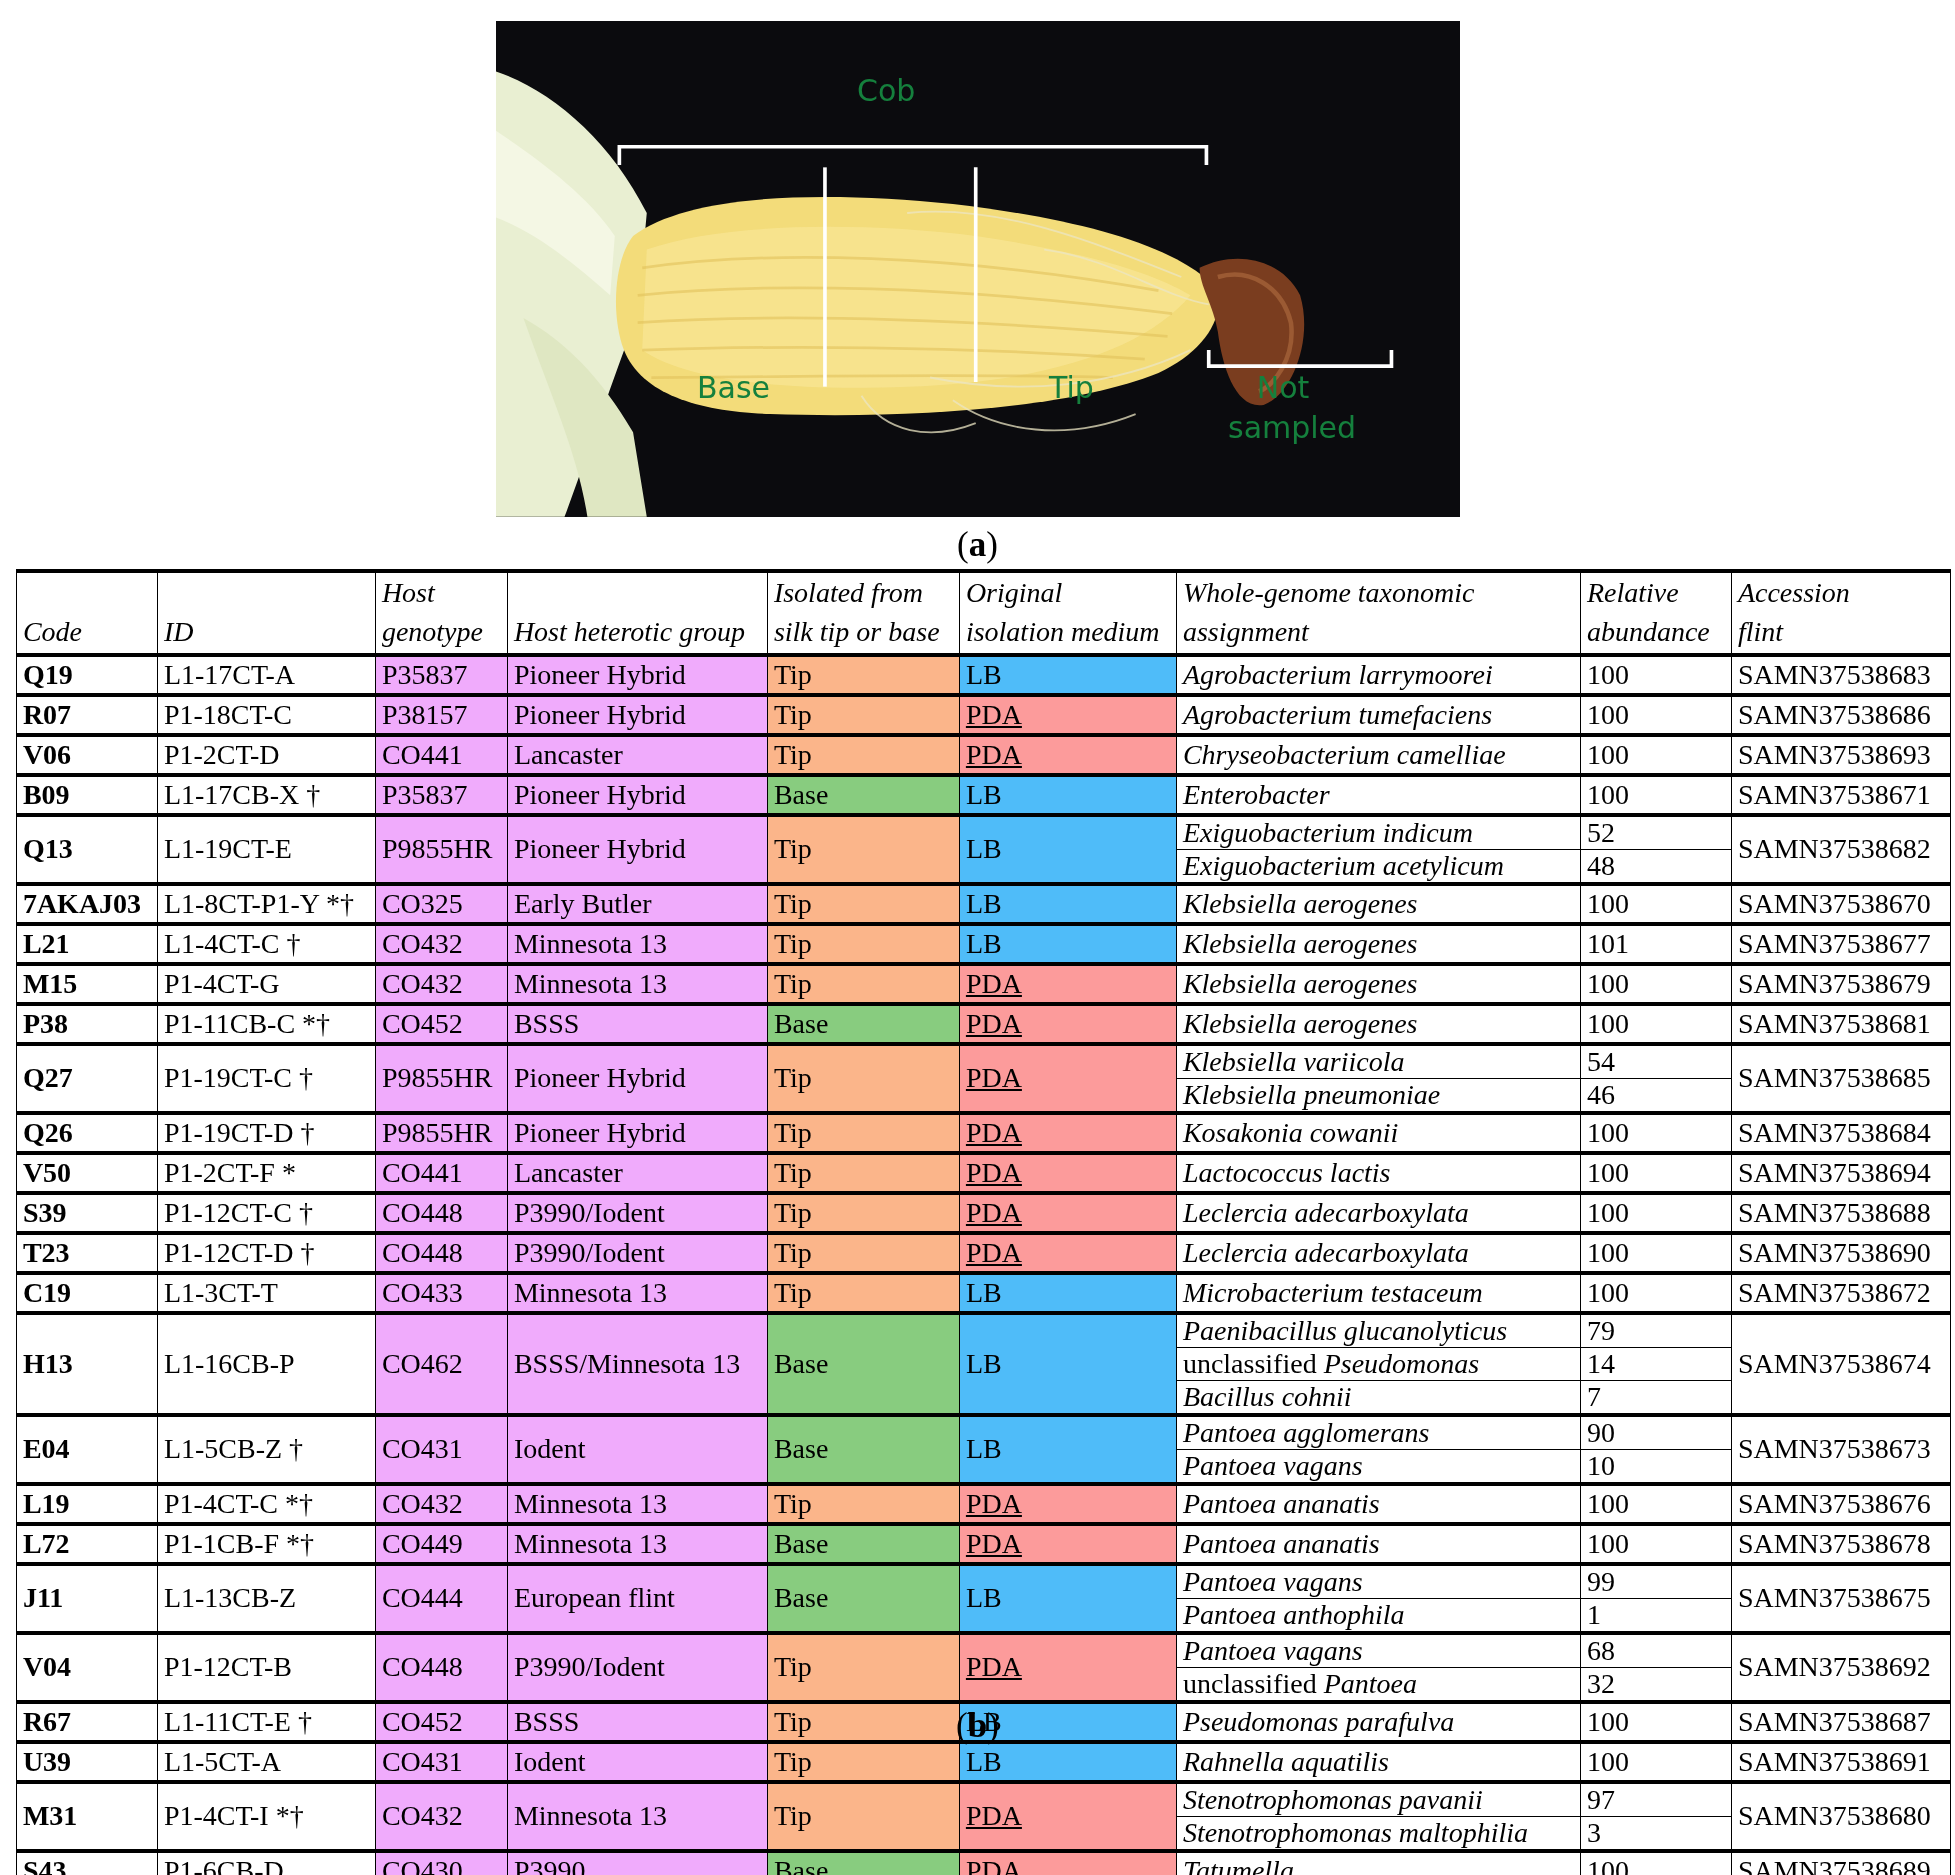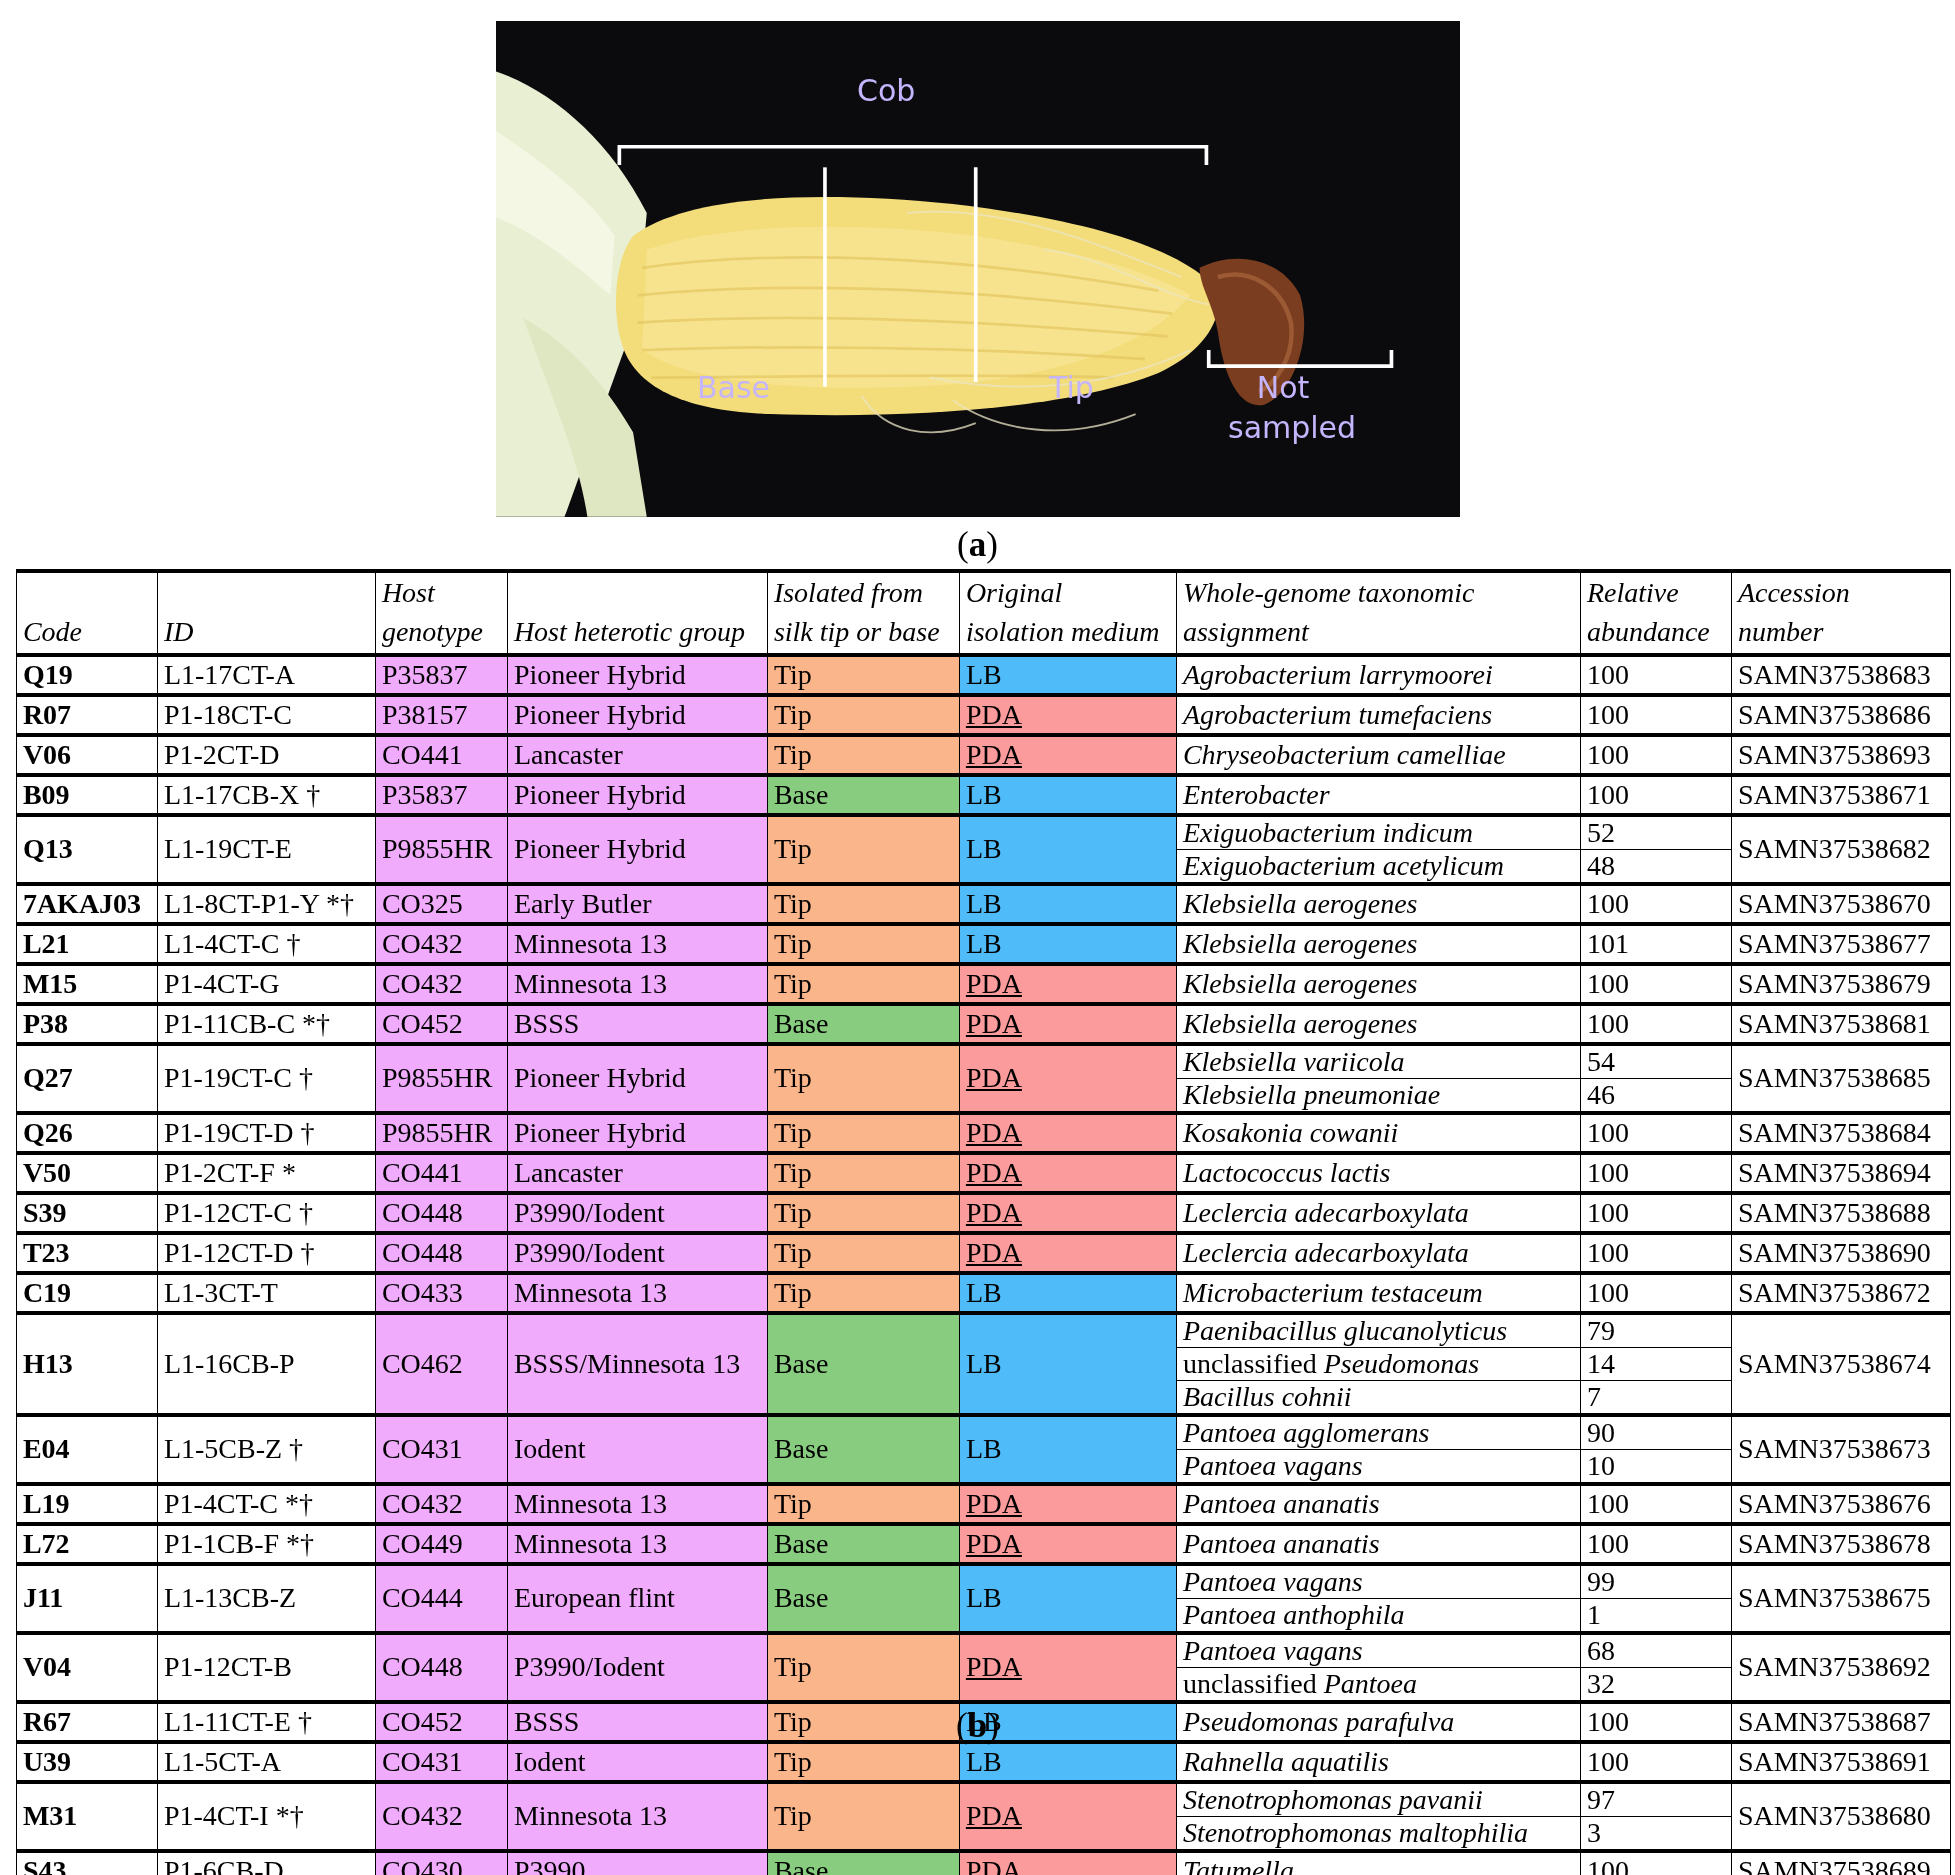--- a/index.html
+++ b/index.html
@@ -3,21 +3,21 @@
 <meta charset="utf-8">
 <style>
   html, body { margin:0; padding:0; background:#ffffff; }
   body { width:1955px; height:1875px; position:relative; overflow:hidden;
          font-family:"Liberation Serif","DejaVu Serif",serif; color:#000; }
 
   
   .photo { position:absolute; left:496px; top:20.6px; width:964px; height:496px;
            background:#0b0b0e; overflow:hidden; }
   .photo svg { position:absolute; left:0; top:0; }
-  .photo-label { position:absolute; color:#c4b5fd; font-family:"DejaVu Sans","Liberation Sans",sans-serif;
+  .photo-label { position:absolute; color:#15803d; font-family:"DejaVu Sans","Liberation Sans",sans-serif;
                  font-size:30px; line-height:1.35; text-align:center; white-space:nowrap; }
   .caption { position:absolute; font-size:35px; text-align:center; }
   .caption b { font-weight:bold; }
 
   
   table.iso { position:absolute; left:16.4px; top:569px; width:1934px;
               border-collapse:collapse; table-layout:fixed; font-size:28px; }
   table.iso td, table.iso th { border:1.4px solid #000; padding:0 5.5px; vertical-align:middle;
               text-align:left; font-weight:normal; white-space:nowrap; overflow:hidden; }
   table.iso thead th { vertical-align:bottom; line-height:39px; padding-bottom:1.8px; height:60px; border-bottom:4.1px solid #000;font-style:italic; }
@@ -117,21 +117,21 @@
       <th>
           <div>Whole-genome taxonomic</div>
           <div>assignment</div>
         </th>
       <th>
           <div>Relative</div>
           <div>abundance</div>
         </th>
       <th>
           <div>Accession</div>
-          <div>number</div>
+          <div>flint</div>
         </th>
     </tr>
   </thead>
   <tbody id="tbody">
       <tr class="r1 grp-start">
         <td class="code">Q19</td>
         <td>L1-17CT-A</td>
         <td class="yel">P35837</td>
         <td class="yel">Pioneer Hybrid</td>
         <td class="tip">Tip</td>

